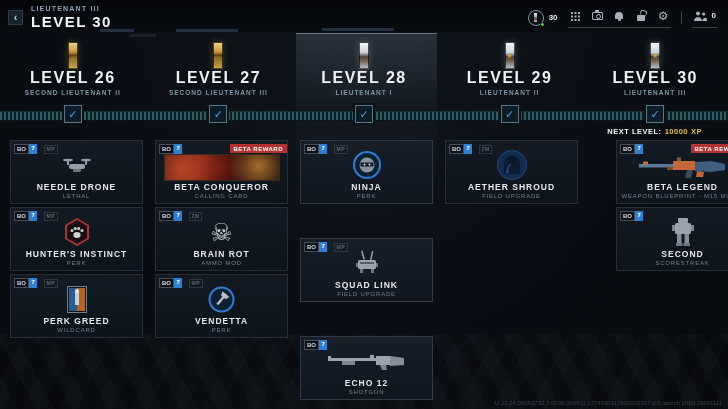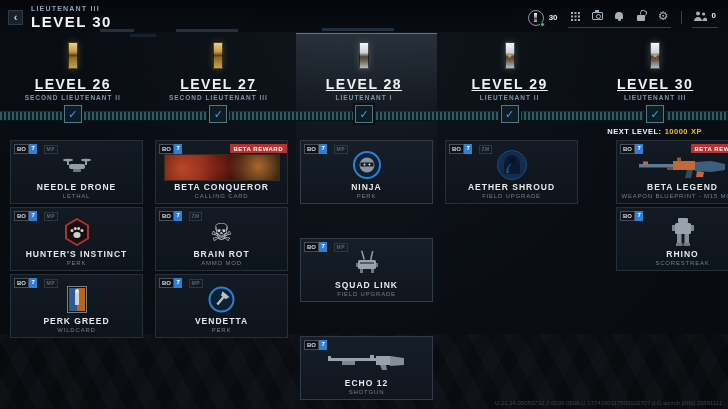--- a/index.html
+++ b/index.html
@@ -55,21 +55,21 @@
       background:linear-gradient(180deg, rgba(130,152,172,.22) 0%, rgba(70,85,100,.10) 25%, rgba(32,40,50,.05) 55%, rgba(0,0,0,0) 100%); }
   .levels { position:absolute; top:32px; left:0; right:0; height:78px; display:flex; }
   .level-col { flex:1; position:relative; text-align:center; padding-top:10px; cursor:pointer; }
   .insignia { width:10px; height:27px; margin:0 auto; border:1px solid rgba(0,0,0,.65); position:relative; }
   .insignia.gold { background:linear-gradient(180deg,#ecd184 0%,#c89a3f 35%,#5f4413 50%,#8a6a24 58%,#caa24a 100%);
       box-shadow:0 0 7px rgba(220,180,90,.25); }
   .insignia.silver { background:linear-gradient(180deg,#f4f7f9 0%,#ccd4d9 38%,#4e4238 55%,#6e5f4c 70%,#b5bdc3 100%);
       box-shadow:0 0 7px rgba(200,215,225,.25); }
   .insignia .star { position:absolute; left:50%; top:50%; transform:translate(-50%,-50%);
       font-size:7px; color:#d8a43c; line-height:1; font-family:"DejaVu Sans",sans-serif; }
-  .lvl-title { margin-top:7px; font-size:14px; font-weight:bold; color:#eef1f3; letter-spacing:1.5px;text-decoration:underline; }
+  .lvl-title { font-size:16px; font-weight:bold; color:#eef1f3; letter-spacing:1.5px; }
   .lvl-rank { margin-top:2px; font-size:6.5px; font-weight:bold; color:#7f95a6; letter-spacing:1px; }
   
   .timeline { position:absolute; top:111px; left:0; right:0; height:10px;
       background:repeating-linear-gradient(90deg,#2f5a64 0 2px,#0c1d22 2px 4px);
       border-top:1px solid #143238; border-bottom:1px solid #091518; }
   .chk { position:absolute; top:105px; width:18px; height:18px; background:#0d1d28;
       border:1px solid #5a7585; box-shadow:0 0 0 2px #0a1114; display:flex; align-items:center; justify-content:center; }
   .chk span { color:#4f9fe0; font-size:11px; line-height:1; font-family:"DejaVu Sans",sans-serif; }
   .chk.c0{left:calc(10% - 9px);} .chk.c1{left:calc(30% - 9px);} .chk.c2{left:calc(50% - 9px);}
   .chk.c3{left:calc(70% - 9px);} .chk.c4{left:calc(90% - 9px);}
@@ -436,19 +436,19 @@
             <rect x="8" y="1" width="10" height="5" rx="1"></rect>
             <rect x="5" y="6" width="16" height="11" rx="1.5"></rect>
             <rect x="2" y="8" width="3" height="6" fill="#7d868e"></rect>
             <rect x="21" y="8" width="3" height="6" fill="#7d868e"></rect>
             <rect x="7" y="17" width="4.5" height="9" fill="#868f97"></rect>
             <rect x="14.5" y="17" width="4.5" height="9" fill="#868f97"></rect>
             <rect x="6" y="26" width="6.5" height="3" fill="#6e7780"></rect>
             <rect x="13.5" y="26" width="6.5" height="3" fill="#6e7780"></rect>
           </svg>
       </div>
-      <div class="card-title">RHINO</div>
+      <div class="card-title">SECOND</div>
       <div class="card-sub">SCORESTREAK</div>
     </div>
   </div>
 
   <div class="version">U.21.24.05050732.7.0030.0500-U.1774030117500102707 d.G wzzcb [000] 22691111</div>
 </div>
 
 </body></html>

